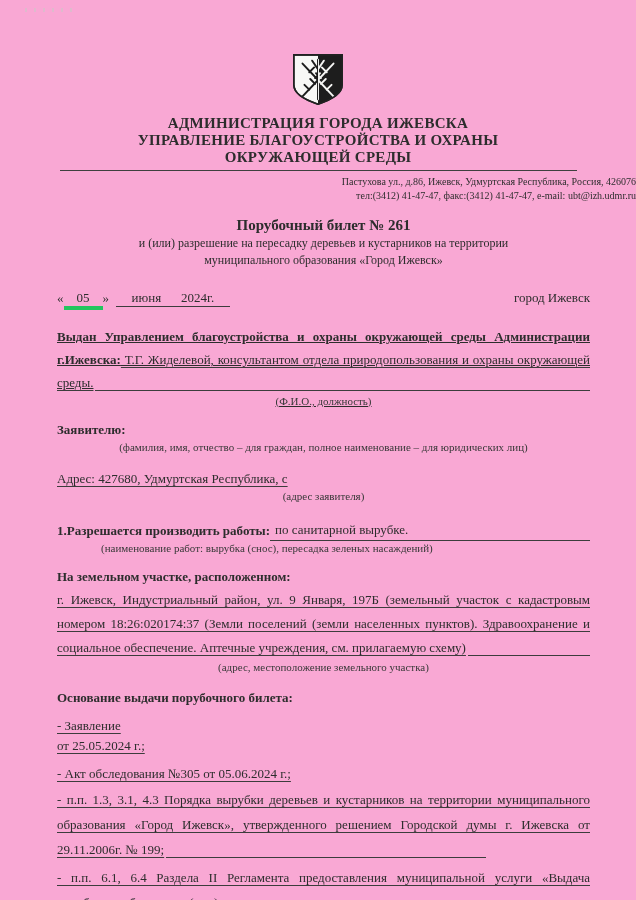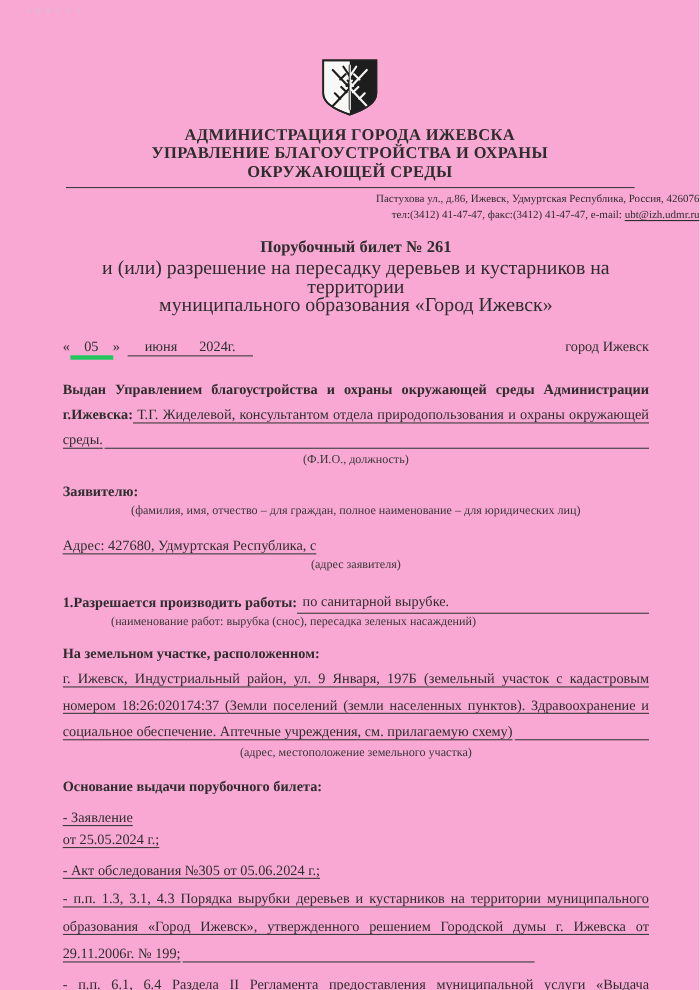--- a/index.html
+++ b/index.html
@@ -14,43 +14,43 @@
     position:absolute; top:8px; left:25px; width:52px; height:4px; opacity:.55;
     background:repeating-linear-gradient(90deg,#c9c9c7 0 2px,transparent 2px 9px);
   }
   .content { padding:0 46px 0 57px; }
 
   .crest-wrap { display:flex; justify-content:center; padding-top:52px; }
 
   .org { margin-top:3px; text-align:center; font-weight:bold; font-size:15px; line-height:17px; letter-spacing:.3px; }
   .rule { margin:4px 59px 0 60px; border-top:1.6px solid #3f3f3f; }
   .addr { margin-top:4px; text-align:right; font-size:10px; line-height:14px; }
-  .email { text-decoration:underline; text-underline-offset:2px; }
+  .email { text-underline-offset:2px; }
 
   .title { margin-top:13px; text-align:center; }
   .title .t1 { font-size:15px; font-weight:bold; line-height:19px; }
-  .title .t2 { font-size:18px; line-height:17px; }
+  .title .t2 { font-size:12px; line-height:17px; }
 
   .date-row { display:flex; margin-top:21px; align-items:baseline; }
   .uw { border-bottom:4px solid #22c55e; padding:0 13px; }
   .uw2 { border-bottom:1px solid #3c3c3c; padding:0 16px; }
   .sp-in { display:inline-block; width:20px; }
   .city { margin-left:auto; }
 
   b, .b { font-weight:bold; }
   .ul-text { text-decoration:underline; text-decoration-color:#3c3c3c; text-underline-offset:3px; }
   .just { text-align:justify; line-height:23px; }
   .clip { overflow:hidden; }
   .tail { position:relative; display:inline-block; width:0; height:0; }
   .tail::after { content:""; position:absolute; left:2px; bottom:-4px; width:var(--tw,999px); border-bottom:1px solid #3c3c3c; }
 
   .cap { font-size:11px; color:#383838; text-align:center; line-height:13px; margin-top:1px; }
   .cap-left { text-align:left; margin-left:44px; }
 
-  .sec-issued { margin-top:15px; }
+  .sec-issued { margin-top:15px;text-decoration:underline; }
   .sec-applicant { margin-top:12px; }
   .sec-address { margin-top:15px; }
   .sec-works { margin-top:17px; }
   .sec-land { margin-top:11px; }
   .sec-grounds { margin-top:13px; }
 
   .frow { display:flex; align-items:flex-end; line-height:20px; }
   .frow .gap { width:98px; }
   .fill-line { flex:1; border-bottom:1px solid #3c3c3c; padding-left:4px; }
   .works-row .fill-line { padding-left:5px; }

